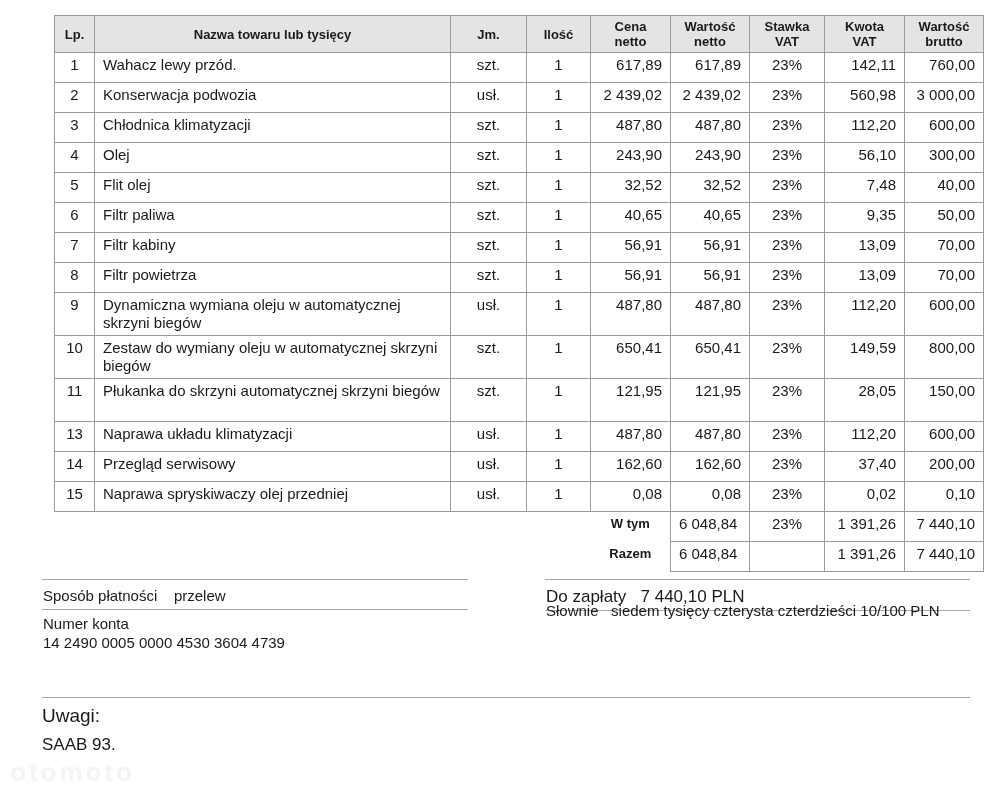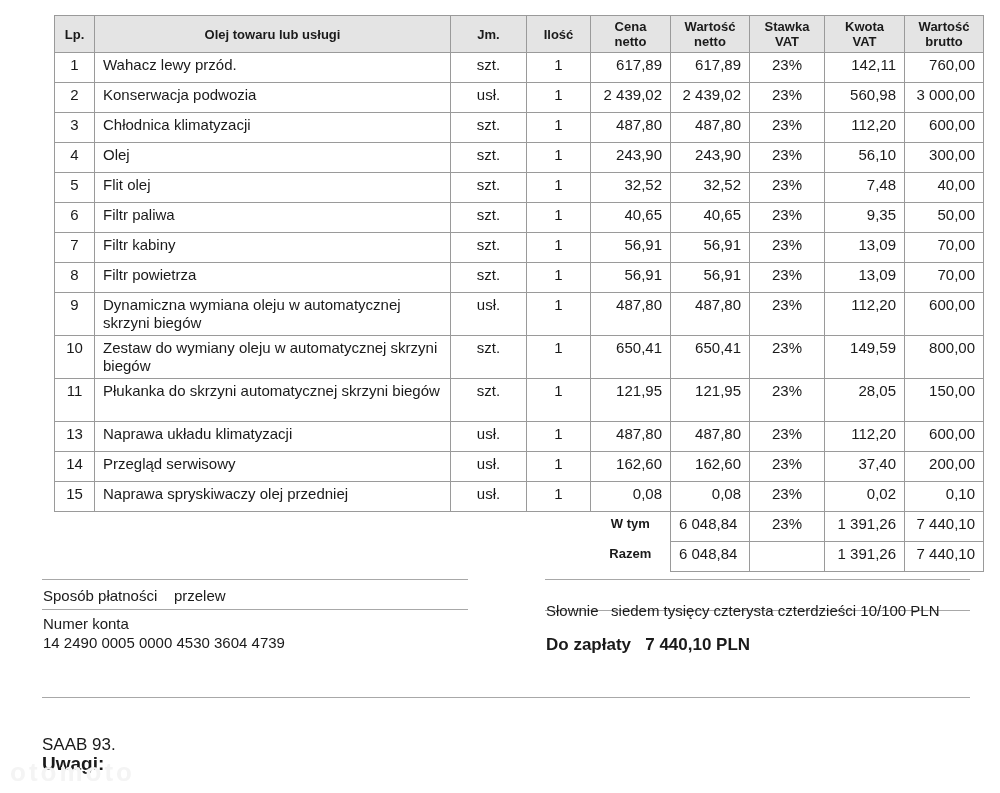--- a/index.html
+++ b/index.html
@@ -12,21 +12,21 @@
                  text-align:center; height:36px; padding:0 4px; }
   table.inv td { height:24px; vertical-align:top; padding-top:3px; padding-bottom:2px; }
   td.c { text-align:center; }
   td.r { text-align:right; }
   td.name { text-align:left; padding-left:7px; }
   tr.tall td { height:37px; }
   td.blank { border:none !important; }
   td.lbl { border:none !important; text-align:center; font-weight:bold; font-size:13px; padding-top:4px; }
   .hr { position:absolute; height:1px; background:#a8a8a8; }
   .txt { position:absolute; font-size:15px; white-space:nowrap; }
-  .bold { font-weight:bold;margin-top:48px; }
+  .bold { font-weight:normal; }
   .watermark { position:absolute; left:10px; top:757px; font-size:26px; color:#f4f4f4;
                letter-spacing:3px; font-weight:bold; }
 </style>
 </head>
 <body>
 
 <table class="inv">
   <colgroup>
     <col style="width:40px">
       <col style="width:356px">
@@ -34,21 +34,21 @@
       <col style="width:64px">
     <col style="width:80px">
       <col style="width:79px">
       <col style="width:75px">
       <col style="width:80px">
       <col style="width:79px">
   </colgroup>
   <thead>
     <tr>
       <th><span>Lp.</span></th>
-      <th><span>Olej towaru lub usługi</span></th>
+      <th><span>Nazwa towaru lub tysięcy</span></th>
       <th><span>Jm.</span></th>
       <th><span>Ilość</span></th>
       <th><span>Cena</span><br><span>netto</span></th>
       <th><span>Wartość</span><br><span>netto</span></th>
       <th><span>Stawka</span><br><span>VAT</span></th>
       <th><span>Kwota</span><br><span>VAT</span></th>
       <th><span>Wartość</span><br><span>brutto</span></th>
     </tr>
   </thead>
   <tbody id="rows">

